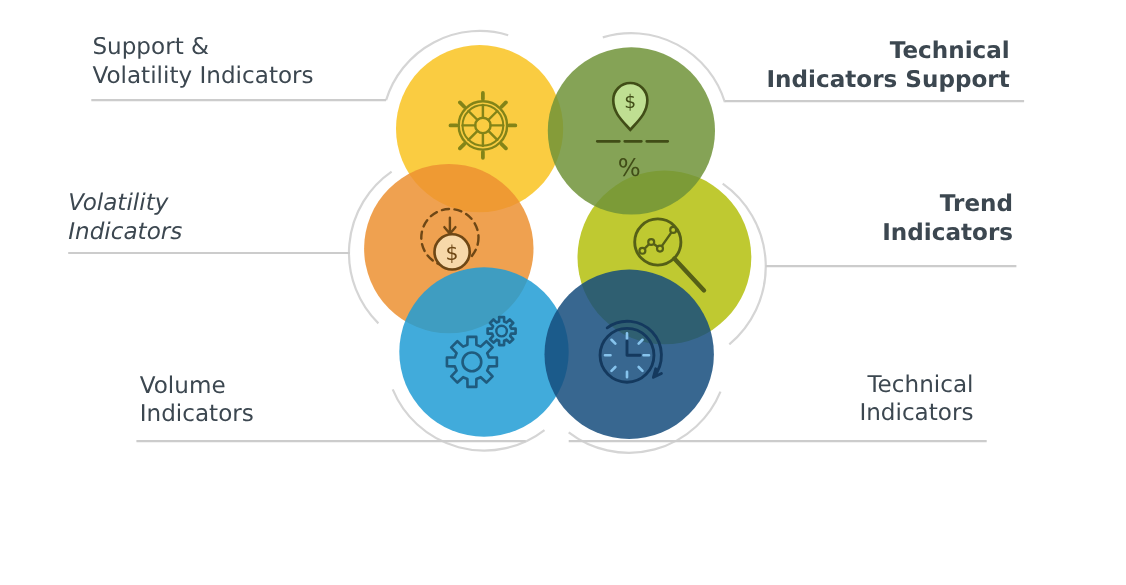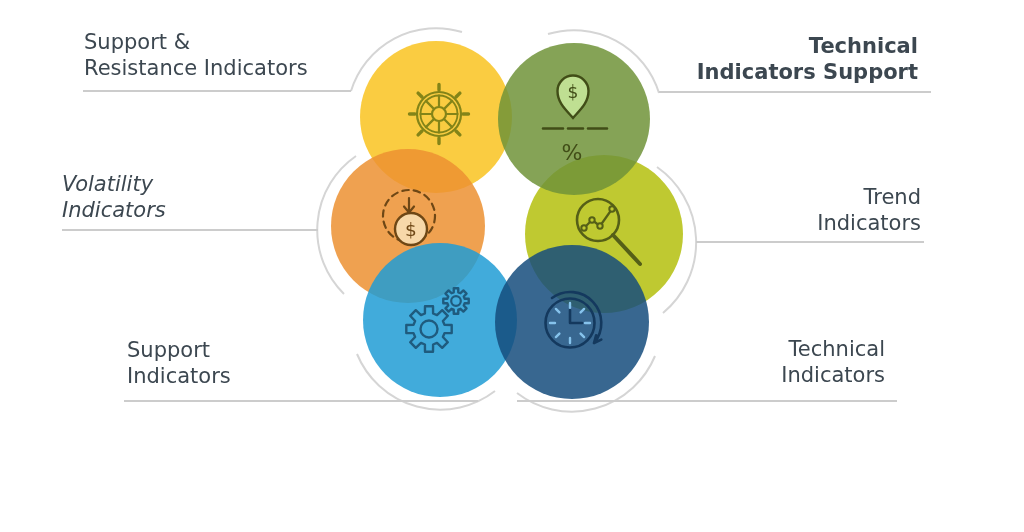--- a/index.html
+++ b/index.html
@@ -90,40 +90,40 @@
     <g fill="none" stroke-width="2.6" stroke-linecap="round" stroke="#14395E">
       <circle cx="570" cy="323" r="24.5"></circle>
       <path stroke-width="2.4" d="M585 323 L590 323 M580.6 333.6 L584.1 337.1 M570 338 L570 343 M559.4 333.6 L555.9 337.1 M555 323 L550 323 M559.4 312.4 L555.9 308.9 M570 308 L570 303 M580.6 312.4 L584.1 308.9" stroke="#86C3EC"></path>
       <path d="M570 323 L570 310 M570 323 L582 323"></path>
       <path d="M 552 298 A 31 31 0 0 1 594 343 M594 343 L596.1 335.3 M594 343 L601.3 339.6"></path>
     </g>
   </svg>
 
   <div class="label" style="left:84px;top:29px;">
     <span>Support &amp;</span>
-    <span>Resistance Indicators</span>
+    <span>Volatility Indicators</span>
   </div>
 
   <div class="label align-right" style="right:106px;top:33px;font-weight:bold;">
     <span>Technical</span>
     <span>Indicators Support</span>
   </div>
 
   <div class="label" style="left:62px;top:171px;font-style:italic;">
     <span>Volatility</span>
     <span>Indicators</span>
   </div>
 
-  <div class="label align-right" style="right:103px;top:184px;">
+  <div class="label align-right" style="right:103px;top:172px;font-weight:bold;">
     <span>Trend</span>
     <span>Indicators</span>
   </div>
 
   <div class="label" style="left:127px;top:337px;">
-    <span>Support</span>
+    <span>Volume</span>
     <span>Indicators</span>
   </div>
 
   <div class="label align-right" style="right:139px;top:336px;">
     <span>Technical</span>
     <span>Indicators</span>
   </div>
 
 </div>
 

